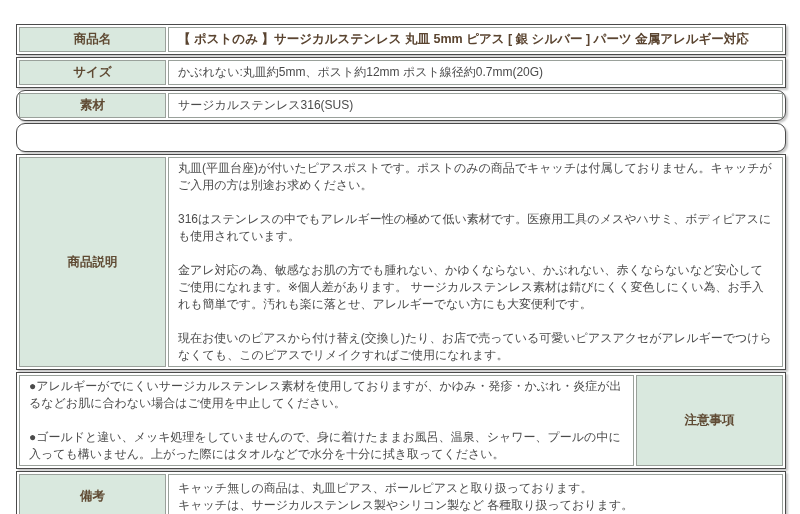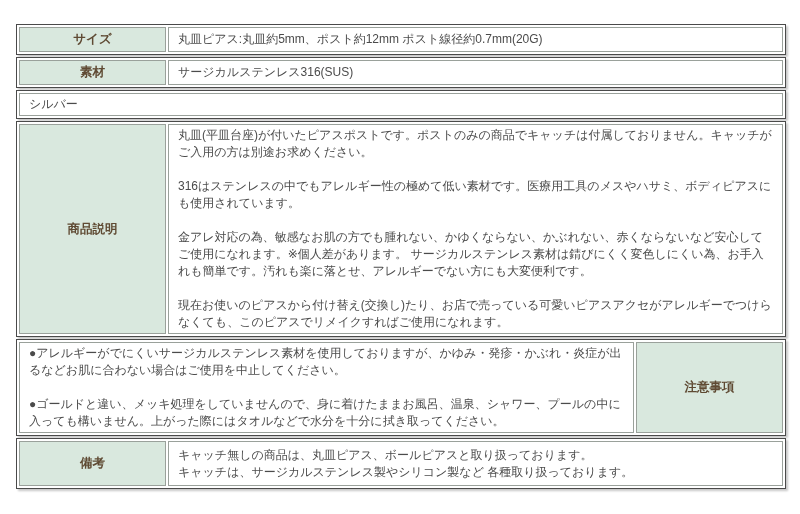--- a/index.html
+++ b/index.html
@@ -26,21 +26,21 @@
     width: 770px;
     border: 1px solid #4a4a4a;
     background: #ffffff;
     padding: 2px;
     display: flex;
     gap: 2px;
     margin-bottom: 2px;
     box-shadow: 2px 2px 2px rgba(0,0,0,0.22);
   }
   .spec-row.h30  { min-height: 30px; }
-  .spec-row.h29  { min-height: 29px; }
+  .spec-row.h29  { min-height: 29px; border-radius: 9px; }
   .spec-row.h203 { min-height: 203px; }
   .spec-row.h94  { min-height: 94px; }
   .spec-row.h51  { min-height: 51px; }
   .cell {
     box-sizing: border-box;
     border: 1px solid #9aa19b;
   }
   .label-cell {
     flex: 0 0 147px;
     background: #d9e8de;
@@ -71,39 +71,42 @@
     font-weight: bold;
     color: #5a4430;
   }
 </style>
 </head>
 <body>
 
 <div class="page">
   <div class="spec-table">
 
+    <div class="spec-row h30">
+      <div class="cell label-cell">商品名</div>
+      <div class="cell value-cell title-value">
+        <span class="txt">【 ポストのみ 】サージカルステンレス 丸皿 5mm ピアス [ 銀 シルバー ] パーツ 金属アレルギー対応</span>
+      </div>
+    </div>
 
     <div class="spec-row h30">
       <div class="cell label-cell">サイズ</div>
       <div class="cell value-cell">
-        <span class="txt">丸皿ピアス:丸皿約5mm、ポスト約12mm ポスト線径約0.7mm(20G)</span>
+        <span class="txt">かぶれない:丸皿約5mm、ポスト約12mm ポスト線径約0.7mm(20G)</span>
       </div>
     </div>
 
     <div class="spec-row h29">
       <div class="cell label-cell">素材</div>
       <div class="cell value-cell">
         <span class="txt">サージカルステンレス316(SUS)</span>
       </div>
     </div>
 
     <div class="spec-row h29">
-      <div class="cell value-cell">
-        <span class="txt">シルバー</span>
-      </div>
     </div>
 
     <div class="spec-row h203">
       <div class="cell label-cell">商品説明</div>
       <div class="cell value-cell">
         <span class="txt">丸皿(平皿台座)が付いたピアスポストです。ポストのみの商品でキャッチは付属しておりません。キャッチがご入用の方は別途お求めください。
 
 316はステンレスの中でもアレルギー性の極めて低い素材です。医療用工具のメスやハサミ、ボディピアスにも使用されています。
 
 金アレ対応の為、敏感なお肌の方でも腫れない、かゆくならない、かぶれない、赤くならないなど安心してご使用になれます。※個人差があります。 サージカルステンレス素材は錆びにくく変色しにくい為、お手入れも簡単です。汚れも楽に落とせ、アレルギーでない方にも大変便利です。

